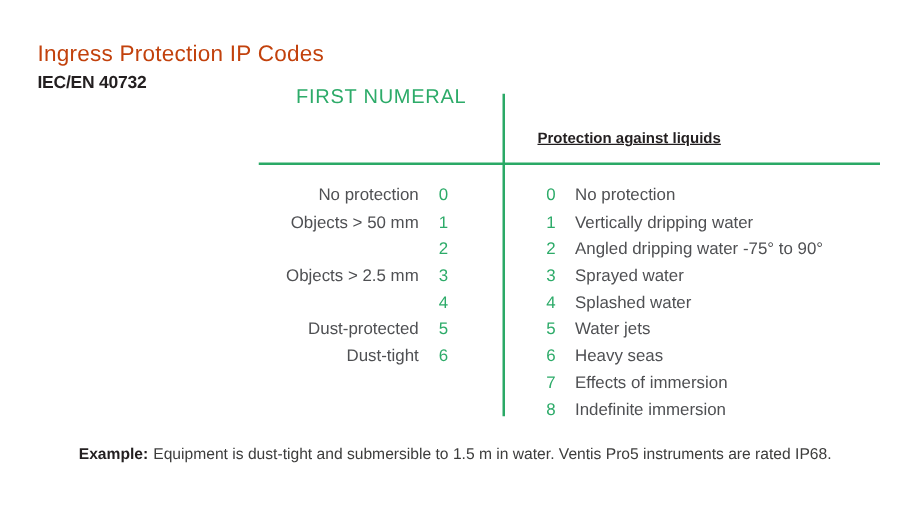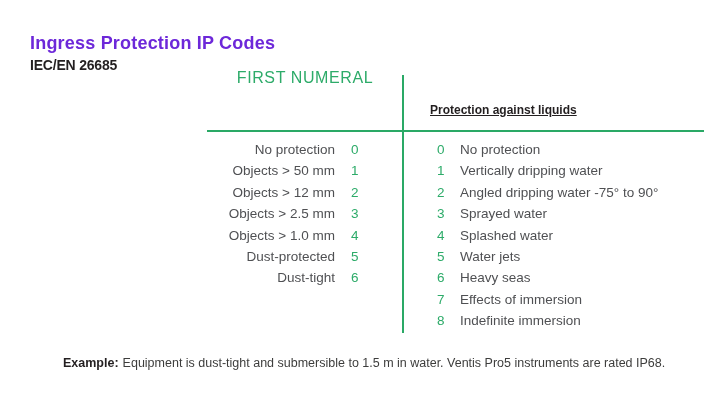--- a/index.html
+++ b/index.html
@@ -9,22 +9,22 @@
     height: 405px;
     background: #ffffff;
     font-family: "Liberation Sans", sans-serif;
     overflow: hidden;
   }
   .title {
     position: absolute;
     left: 30px;
     top: 33px;
     font-size: 18px;
-    font-weight: 700;
-    color: #6d28d9;
+    font-weight: 400;
+    color: #c2410c;
     letter-spacing: 0.2px;
   }
   .standard {
     position: absolute;
     left: 30px;
     top: 57px;
     font-size: 14px;
     font-weight: 700;
     color: #231f20;
     letter-spacing: -0.2px;
@@ -71,21 +71,21 @@
     width: 158px;
   }
   .rows-second {
     position: absolute;
     left: 437px;
     top: 142px;
     width: 270px;
   }
   .row {
     display: flex;
-    align-items: flex-start;
+    align-items: flex-end;
     height: 21.4px;
     font-size: 13.5px;
     color: #4f5053;
   }
   .rows-first .row { justify-content: flex-end; }
   .rows-first .lbl { text-align: right; }
   .rows-first .code { width: 14px; margin-left: 16px; text-align: left; }
   .rows-second .code { width: 14px; text-align: left; }
   .rows-second .lbl { margin-left: 9px; }
   .code { color: #2dab69; }
@@ -98,48 +98,46 @@
   }
   .example .ex-label { font-weight: 700; color: #231f20; padding-left: 35px; }
   .example .ex-text { margin-left: 4px; }
 </style>
 </head>
 <body>
 
 <div class="page">
 
   <div class="title">Ingress Protection IP Codes</div>
-  <div class="standard">IEC/EN 26685</div>
+  <div class="standard">IEC/EN 40732</div>
 
   <div class="col-heading heading-first">FIRST NUMERAL</div>
 
   <div class="col-subheading subheading-second">Protection against liquids</div>
 
   <div class="hrule"></div>
   <div class="vrule"></div>
 
   <div class="rows-first">
     <div class="row">
       <span class="lbl">No protection</span>
       <span class="code">0</span>
     </div>
     <div class="row">
       <span class="lbl">Objects &gt; 50 mm</span>
       <span class="code">1</span>
     </div>
     <div class="row">
-      <span class="lbl">Objects &gt; 12 mm</span>
       <span class="code">2</span>
     </div>
     <div class="row">
       <span class="lbl">Objects &gt; 2.5 mm</span>
       <span class="code">3</span>
     </div>
     <div class="row">
-      <span class="lbl">Objects &gt; 1.0 mm</span>
       <span class="code">4</span>
     </div>
     <div class="row">
       <span class="lbl">Dust-protected</span>
       <span class="code">5</span>
     </div>
     <div class="row">
       <span class="lbl">Dust-tight</span>
       <span class="code">6</span>
     </div>

